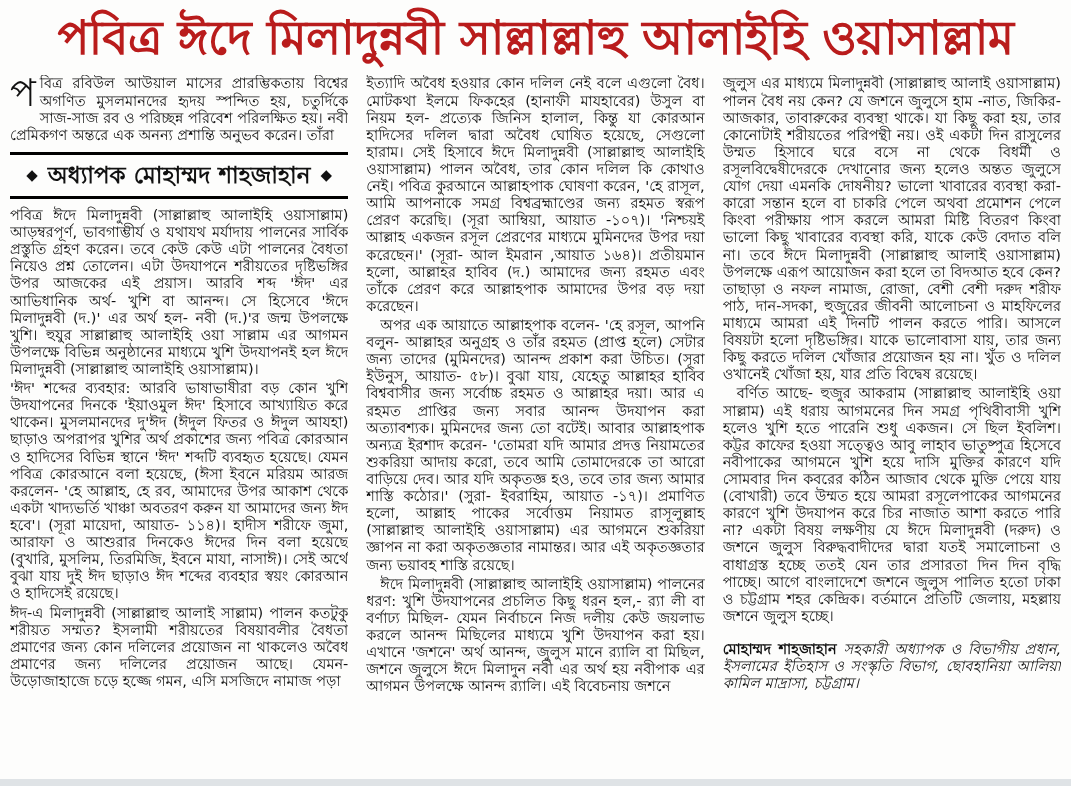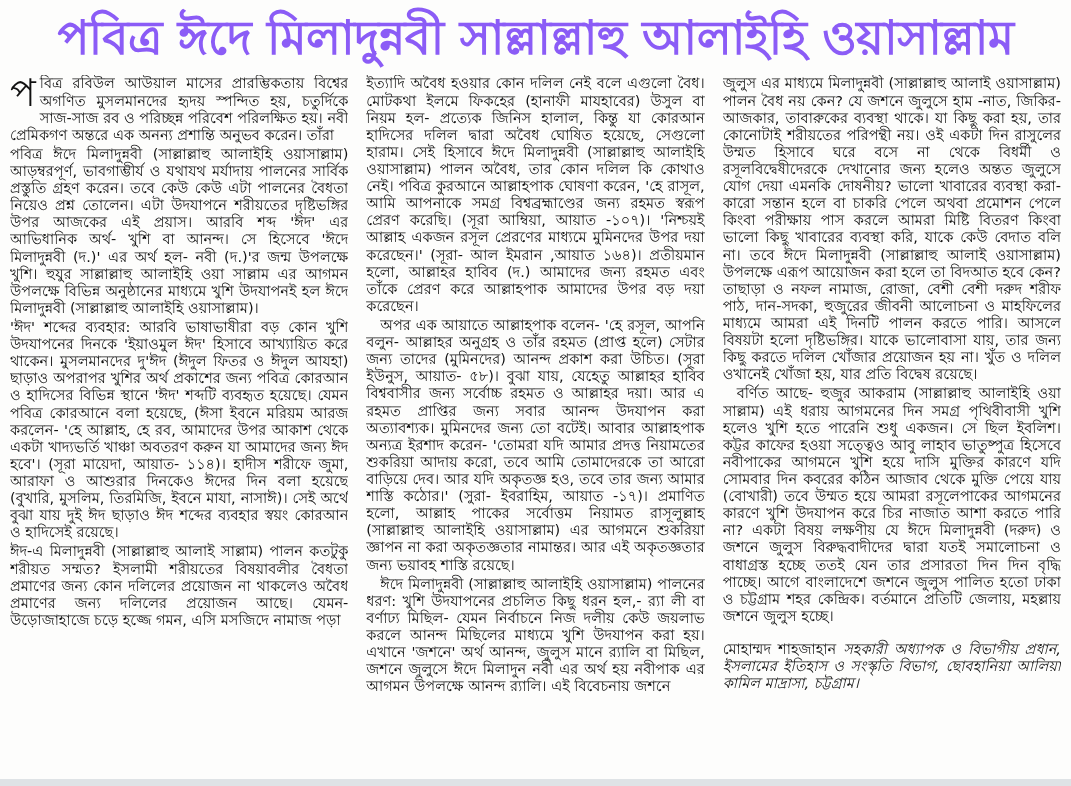--- a/index.html
+++ b/index.html
@@ -17,21 +17,21 @@
     background: #fdfdfc;
     position: relative;
   }
   .headline {
     font-size: 47px;
     font-weight: 700;
     line-height: 1.35;
     letter-spacing: -0.5px;
     white-space: nowrap;
     text-align: center;
-    color: #8b5cf6;
+    color: #b91c1c;
     margin-bottom: 6px;
     overflow: hidden;
   }
   .columns {
     display: flex;
     gap: 18px;
     height: 688px;
     overflow: hidden;
   }
   .col {
@@ -59,40 +59,43 @@
     margin: 8px 0 8px 0;
     padding: 7px 2px;
     text-align: center;
     font-size: 23px;
     font-weight: 700;
     white-space: nowrap;
     overflow: hidden;
   }
   .byline-box .diamond { font-size: 15px; vertical-align: 3px; padding: 0 10px; }
   .author-bio { margin-top: 16px !important; font-style: italic; text-indent: 0 !important; }
-  .author-bio .bio-name { font-weight: 400; font-style: normal; }
+  .author-bio .bio-name { font-weight: 700; font-style: normal; }
   .bottom-strip {
     position: absolute;
     left: 0; bottom: 0;
     width: 1071px; height: 7px;
     background: #dfe3e6;
   }
 </style>
 </head>
 <body>
 
 <div class="page">
 
   <h1 class="headline">পবিত্র ঈদে মিলাদুন্নবী সাল্লাল্লাহু আলাইহি ওয়াসাল্লাম</h1>
 
   <div class="columns">
 
     <div class="col">
       <p class="noindent"><span class="dropcap">প</span><span>বিত্র রবিউল আউয়াল মাসের প্রারম্ভিকতায় বিশ্বের অগণিত মুসলমানদের হৃদয় স্পন্দিত হয়, চতুর্দিকে সাজ-সাজ রব ও পরিচ্ছন্ন পরিবেশ পরিলক্ষিত হয়। নবী প্রেমিকগণ অন্তরে এক অনন্য প্রশান্তি অনুভব করেন। তাঁরা</span></p>
 
+      <div class="byline-box">
+        <span class="diamond">◆</span><span>অধ্যাপক মোহাম্মদ শাহজাহান</span><span class="diamond">◆</span>
+      </div>
 
       <p class="noindent"><span>পবিত্র ঈদে মিলাদুন্নবী (সাল্লাল্লাহু আলাইহি ওয়াসাল্লাম) আড়ম্বরপূর্ণ, ভাবগাম্ভীর্য ও যথাযথ মর্যাদায় পালনের সার্বিক প্রস্তুতি গ্রহণ করেন। তবে কেউ কেউ এটা পালনের বৈধতা নিয়েও প্রশ্ন তোলেন। এটা উদযাপনে শরীয়তের দৃষ্টিভঙ্গির উপর আজকের এই প্রয়াস। আরবি শব্দ 'ঈদ' এর আভিধানিক অর্থ- খুশি বা আনন্দ। সে হিসেবে 'ঈদে মিলাদুন্নবী (দ.)' এর অর্থ হল- নবী (দ.)'র জন্ম উপলক্ষে খুশি। হুযুর সাল্লাল্লাহু আলাইহি ওয়া সাল্লাম এর আগমন উপলক্ষে বিভিন্ন অনুষ্ঠানের মাধ্যমে খুশি উদযাপনই হল ঈদে মিলাদুন্নবী (সাল্লাল্লাহু আলাইহি ওয়াসাল্লাম)।</span></p>
 
       <p class="noindent"><span class="lead">'ঈদ' শব্দের ব্যবহার:</span><span> আরবি ভাষাভাষীরা বড় কোন খুশি উদযাপনের দিনকে 'ইয়াওমুল ঈদ' হিসাবে আখ্যায়িত করে থাকেন। মুসলমানদের দু'ঈদ (ঈদুল ফিতর ও ঈদুল আযহা) ছাড়াও অপরাপর খুশির অর্থ প্রকাশের জন্য পবিত্র কোরআন ও হাদিসের বিভিন্ন স্থানে 'ঈদ' শব্দটি ব্যবহৃত হয়েছে। যেমন পবিত্র কোরআনে বলা হয়েছে, (ঈসা ইবনে মরিয়ম আরজ করলেন- 'হে আল্লাহ, হে রব, আমাদের উপর আকাশ থেকে একটা খাদ্যভর্তি খাঞ্চা অবতরণ করুন যা আমাদের জন্য ঈদ হবে'। (সূরা মায়েদা, আয়াত- ১১৪)। হাদীস শরীফে জুমা, আরাফা ও আশুরার দিনকেও ঈদের দিন বলা হয়েছে (বুখারি, মুসলিম, তিরমিজি, ইবনে মাযা, নাসাঈ)। সেই অর্থে বুঝা যায় দুই ঈদ ছাড়াও ঈদ শব্দের ব্যবহার স্বয়ং কোরআন ও হাদিসেই রয়েছে।</span></p>
 
       <p class="noindent"><span class="lead">ঈদ-এ মিলাদুন্নবী (সাল্লাল্লাহু আলাই সাল্লাম) পালন কতটুকু শরীয়ত সম্মত?</span><span> ইসলামী শরীয়তের বিষয়াবলীর বৈধতা প্রমাণের জন্য কোন দলিলের প্রয়োজন না থাকলেও অবৈধ প্রমাণের জন্য দলিলের প্রয়োজন আছে। যেমন- উড়োজাহাজে চড়ে হজ্জে গমন, এসি মসজিদে নামাজ পড়া</span></p>
     </div>
 
     <div class="col">
       <p class="noindent"><span>ইত্যাদি অবৈধ হওয়ার কোন দলিল নেই বলে এগুলো বৈধ। মোটকথা ইলমে ফিকহের (হানাফী মাযহাবের) উসুল বা নিয়ম হল- প্রত্যেক জিনিস হালাল, কিন্তু যা কোরআন হাদিসের দলিল দ্বারা অবৈধ ঘোষিত হয়েছে, সেগুলো হারাম। সেই হিসাবে ঈদে মিলাদুন্নবী (সাল্লাল্লাহু আলাইহি ওয়াসাল্লাম) পালন অবৈধ, তার কোন দলিল কি কোথাও নেই। পবিত্র কুরআনে আল্লাহপাক ঘোষণা করেন, 'হে রাসূল, আমি আপনাকে সমগ্র বিশ্বব্রহ্মাণ্ডের জন্য রহমত স্বরূপ প্রেরণ করেছি। (সূরা আম্বিয়া, আয়াত -১০৭)। 'নিশ্চয়ই আল্লাহ একজন রসূল প্রেরণের মাধ্যমে মুমিনদের উপর দয়া করেছেন।' (সূরা- আল ইমরান ,আয়াত ১৬৪)। প্রতীয়মান হলো, আল্লাহর হাবিব (দ.) আমাদের জন্য রহমত এবং তাঁকে প্রেরণ করে আল্লাহপাক আমাদের উপর বড় দয়া করেছেন।</span></p>

